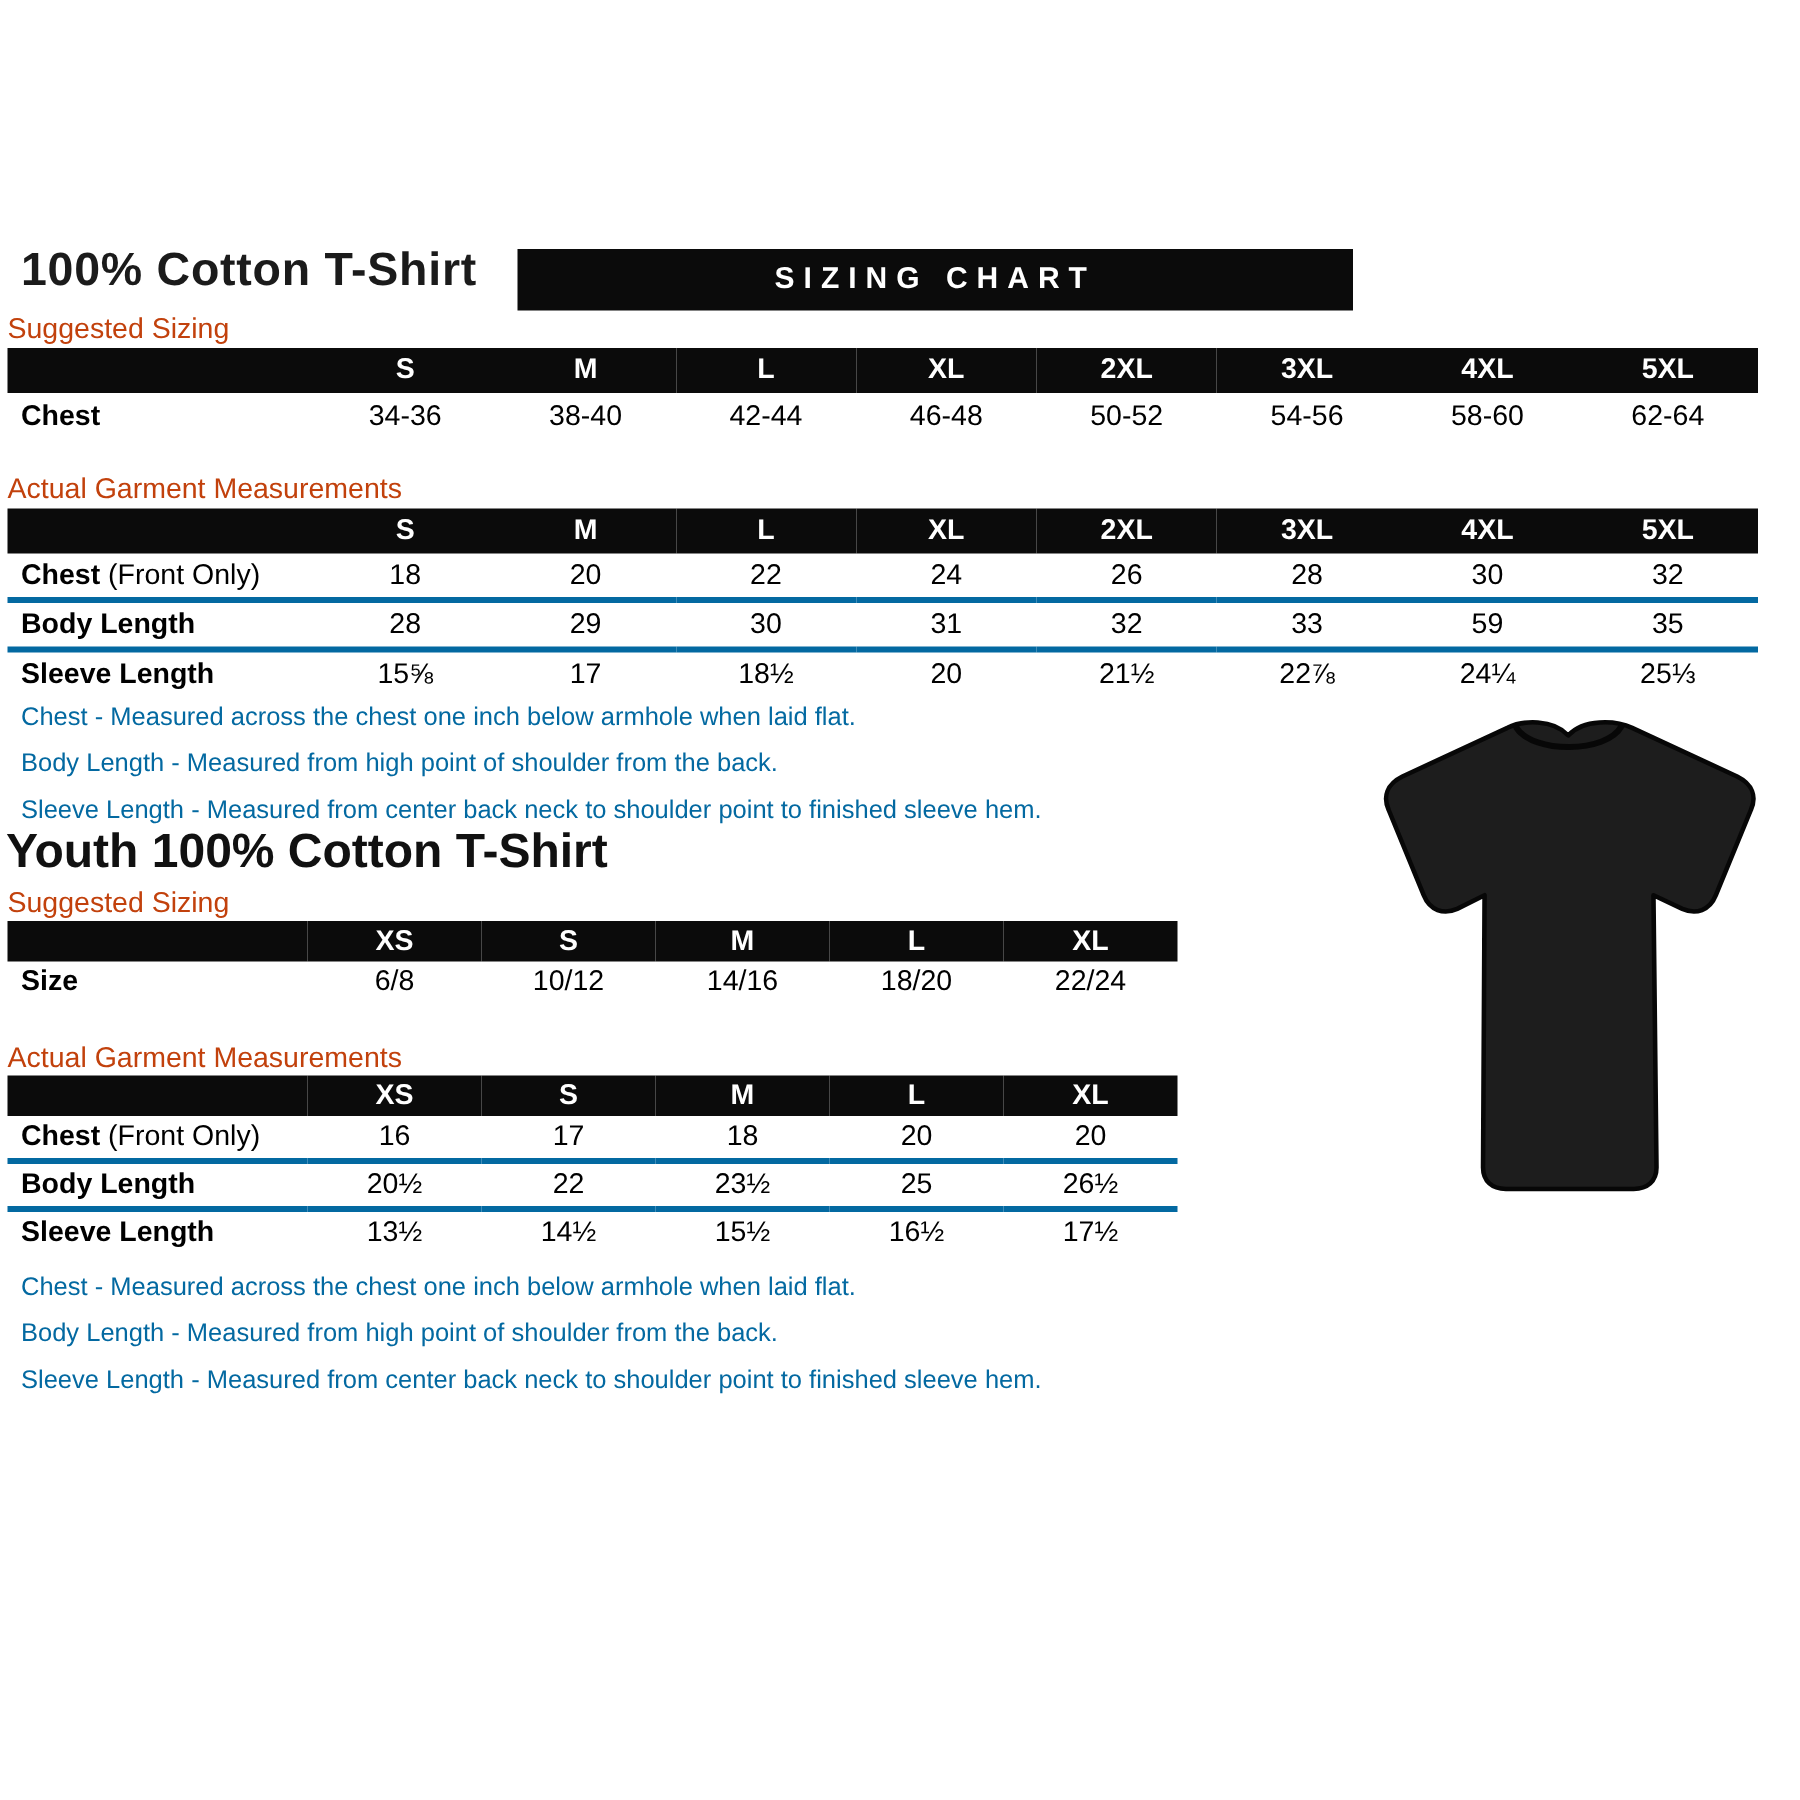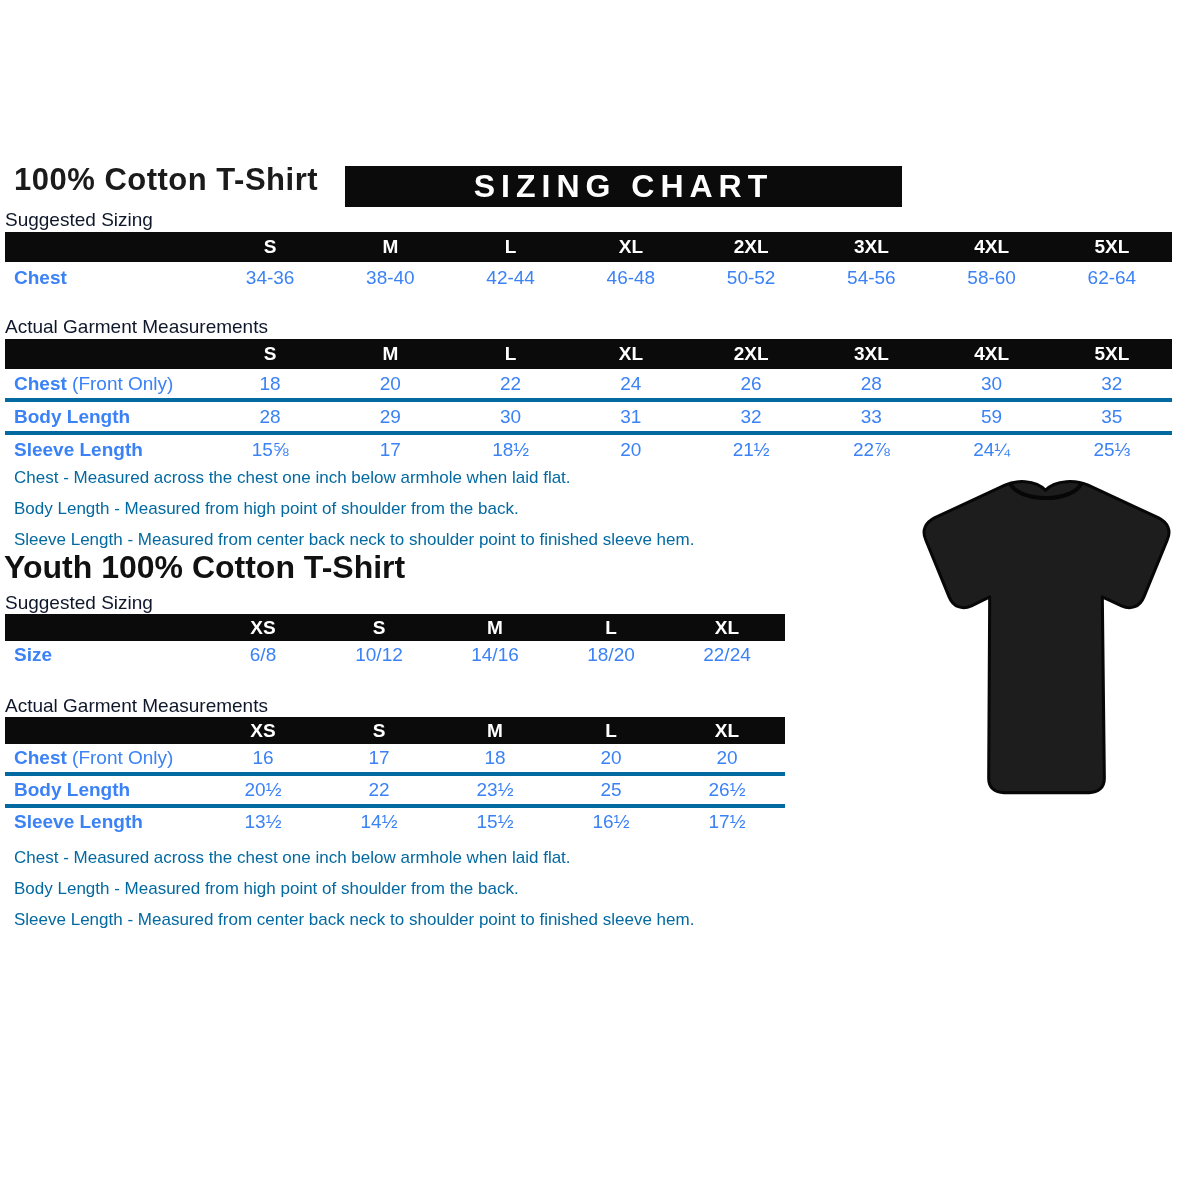--- a/index.html
+++ b/index.html
@@ -15,35 +15,35 @@
     left:14px;top:162px;
   }
   .youth-title{
     font-size:32px;font-weight:700;color:#111;
     left:4px;top:549px;
   }
   .banner{
     left:345px;top:166px;width:557px;height:41px;
     background:#0b0b0b;color:#fff;
     display:flex;align-items:center;justify-content:center;
-    font-size:32px;font-weight:700;letter-spacing:6px;
+    font-size:20px;font-weight:700;letter-spacing:6px;
   }
-  .sec-label{font-size:19px;color:#0f172a;}
+  .sec-label{font-size:19px;color:#c2410c;}
 
   .size-table{
     position:absolute;display:grid;background:#fff;
     --hh:30px;--rh:31px;--labelw:205px;
   }
   .t-youth{--hh:27px;--rh:28px;--labelw:200px;}
   .th{
     background:#0b0b0b;color:#fff;font-weight:700;font-size:19px;
     display:flex;align-items:center;justify-content:center;height:var(--hh);
   }
   .td{
-    font-size:19px;display:flex;align-items:center;height:var(--rh);color:#3b82f6;
+    font-size:19px;display:flex;align-items:center;height:var(--rh);color:#000000;
   }
   .td.label{padding-left:9px;white-space:pre;}
   .td.label .b{font-weight:700;}
   .td.val{justify-content:center;}
   .sep{border-top:4px solid #0369a1;}
 
   .notes{left:14px;font-size:17px;color:#0369a1;}
   .notes div{height:31px;line-height:31px;}
 
   .tshirt-wrap{left:893px;top:470px;width:305px;height:350px;}

